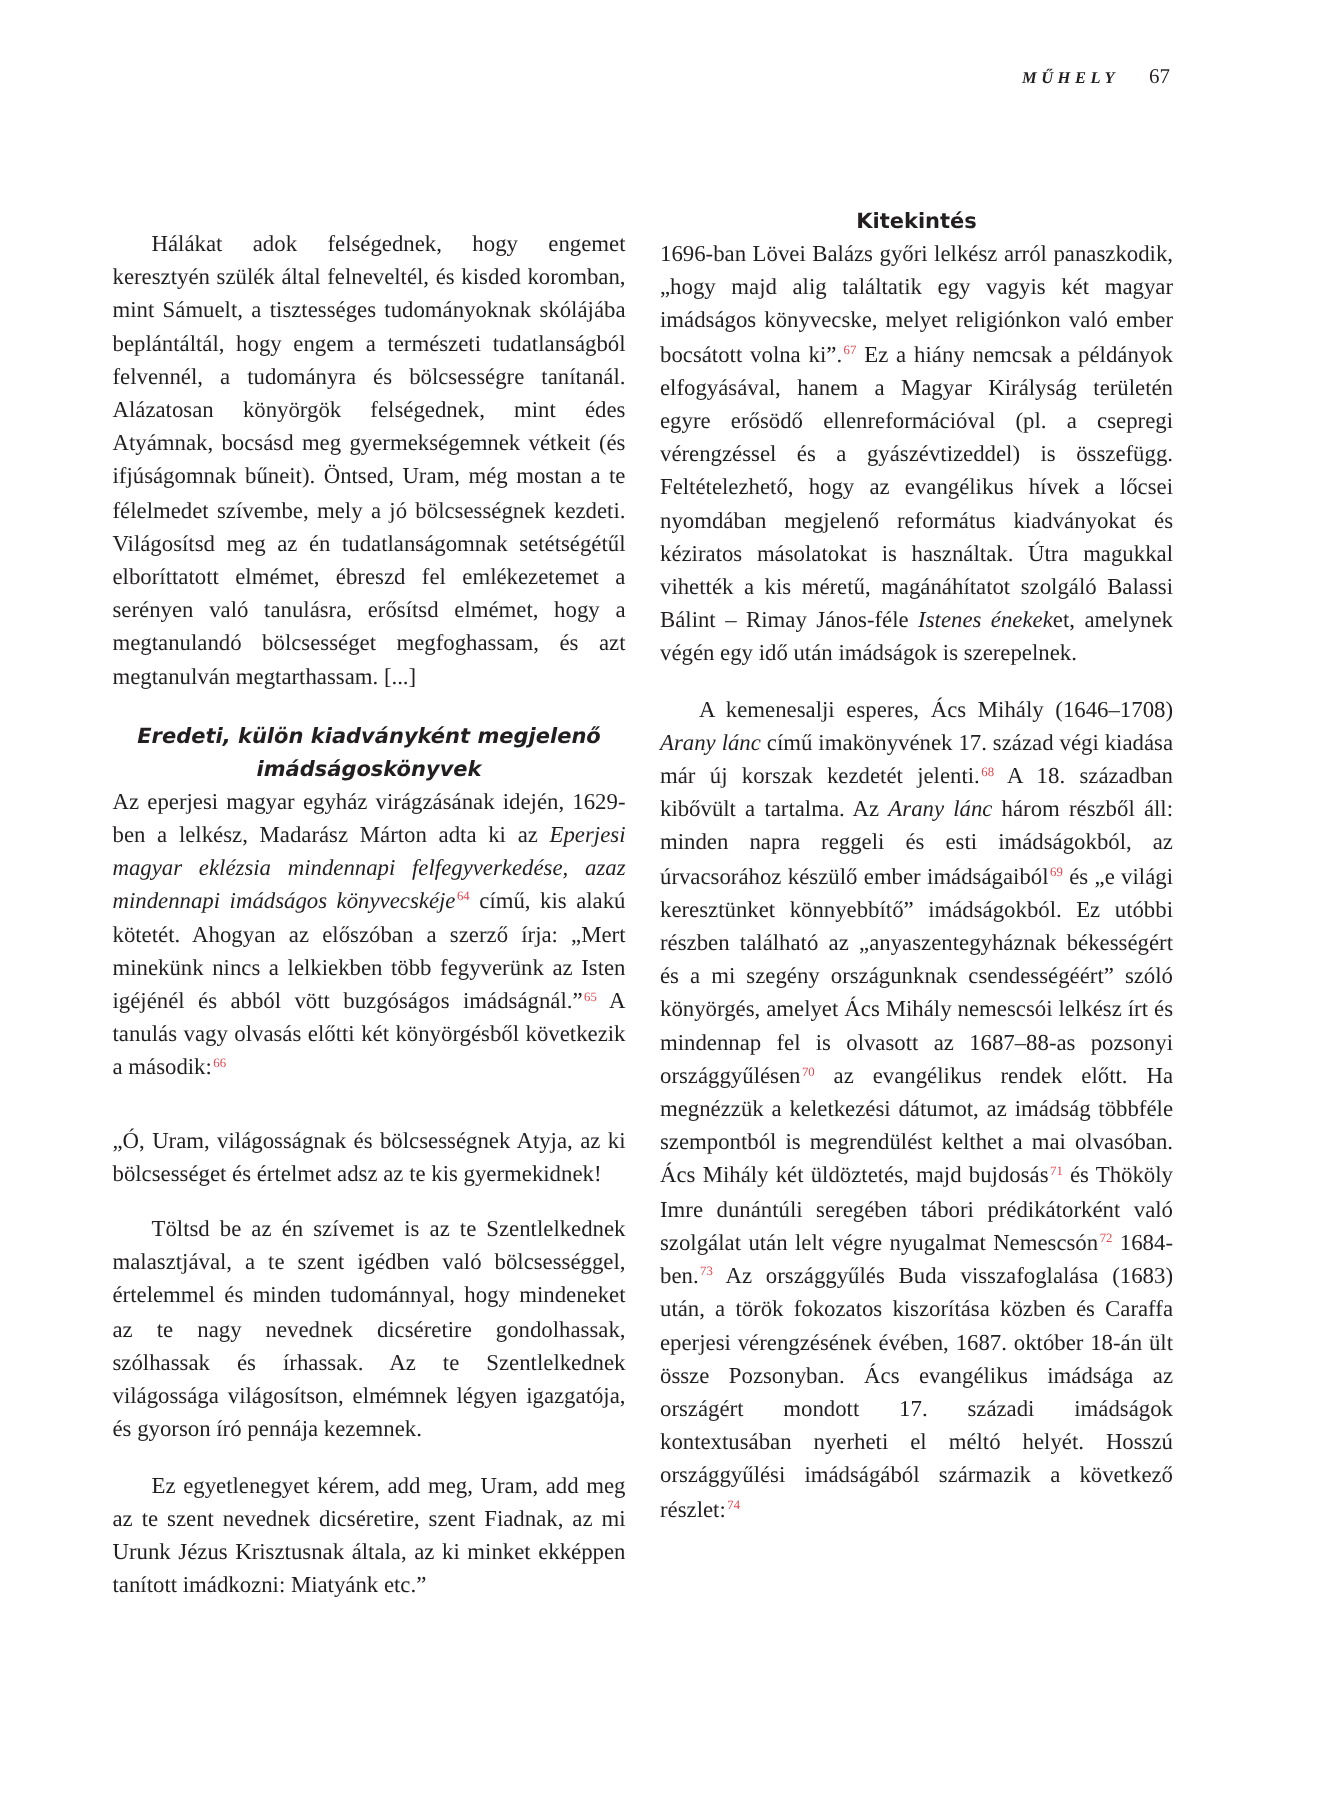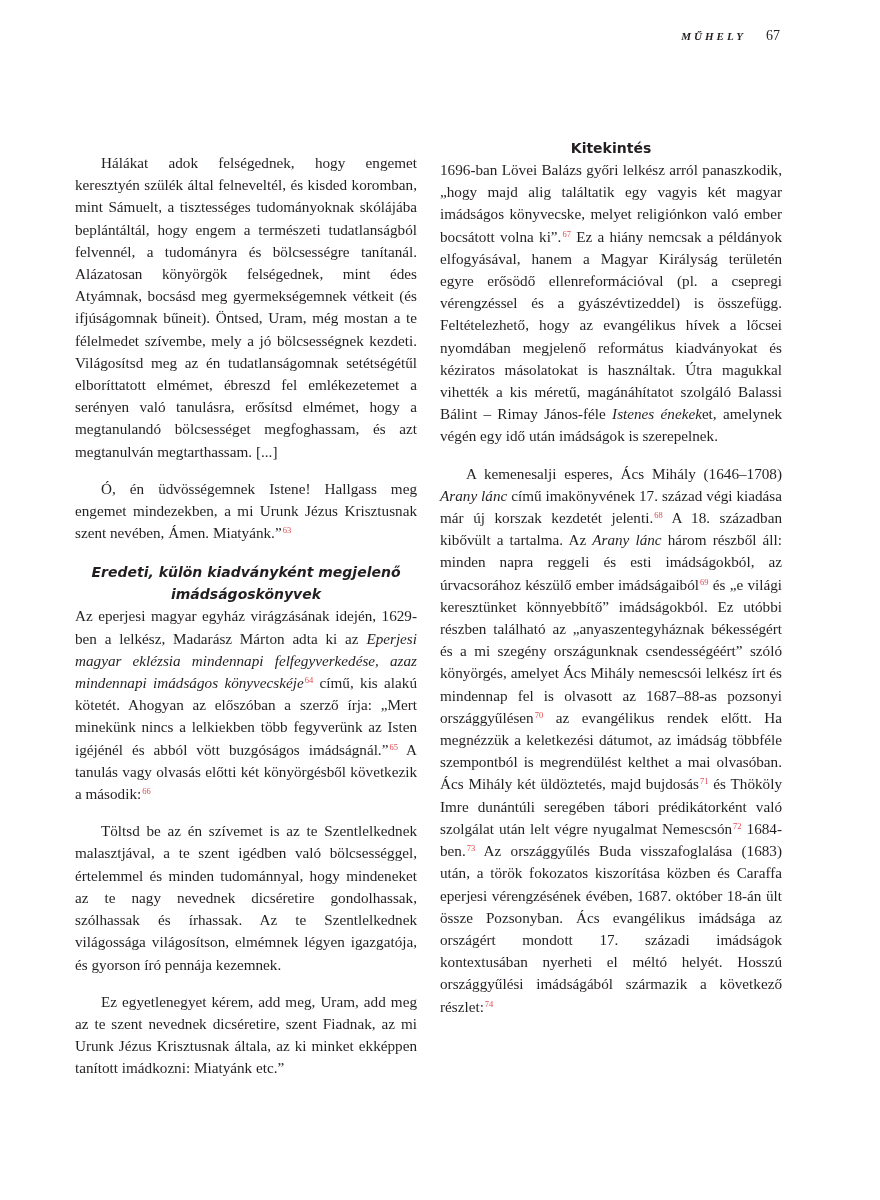--- a/index.html
+++ b/index.html
@@ -1,18 +1,18 @@
 <!DOCTYPE html>
 <html><head>
 <meta charset="utf-8">
 <style>
   html, body { margin: 0; padding: 0; background: #ffffff; }
   body { width: 880px; height: 1200px; position: relative; overflow: hidden;
          font-family: "DejaVu Serif", "Liberation Serif", serif; color: #231f20; }
-  .running-head { position: absolute; top: 28px; right: 100px; display: flex; align-items: baseline; gap: 20px; justify-content: center; }
+  .running-head { position: absolute; top: 44px; right: 100px; display: flex; align-items: baseline; gap: 20px; justify-content: center; }
   .rh-title { font-family: "Liberation Serif", serif; font-style: italic; font-weight: bold;
               font-size: 11px; letter-spacing: 3px; }
   .rh-page { font-family: "Liberation Serif", serif; font-size: 14px; }
   .col { position: absolute; top: 137px; width: 342px;
          font-family: "Liberation Serif", serif; font-size: 15.2px; line-height: 22.2px;
          text-align: justify; hyphens: manual; }
   .col-left { left: 75px; }
   .col-right { left: 440px; }
   p { margin: 0; }
   .indent { text-indent: 26px; margin-top: 15px; }
@@ -27,25 +27,25 @@
 </head>
 <body>
 
 <header class="running-head">
   <span class="rh-title">MŰHELY</span>
   <span class="rh-page">67</span>
 </header>
 
 <section class="col col-left">
   <p class="indent"><span>Hálákat adok felségednek, hogy engemet keresztyén szülék által felneveltél, és kisded koromban, mint Sámuelt, a tisztességes tudományoknak skólájába beplántáltál, hogy engem a természeti tudatlanságból felvennél, a tudományra és bölcsességre tanítanál. Alázatosan könyörgök felségednek, mint édes Atyámnak, bocsásd meg gyermekségemnek vétkeit (és ifjúságomnak bűneit). Öntsed, Uram, még mostan a te félelmedet szívembe, mely a jó bölcsességnek kezdeti. Világosítsd meg az én tudatlanságomnak setétségétűl elboríttatott elmémet, ébreszd fel emlékezetemet a serényen való tanulásra, erősítsd elmémet, hogy a megtanulandó bölcsességet megfoghassam, és azt megtanulván megtarthassam. [...]</span></p>
-  <p class="indent"><span>Ó, én üdvösségemnek Istene! Hallgass meg engemet mindezekben, a mi Urunk Jézus Krisztusnak szent nevében, Ámen. Miatyánk.”</span><sup class="fn">63</sup></p>
 
   <h2 class="heading heading-italic gap-section">Eredeti, külön kiadványként megjelenő imádságoskönyvek</h2>
   <p><span>Az eperjesi magyar egyház virágzásának idején, 1629-ben a lelkész, Madarász Márton adta ki az </span><i>Eperjesi magyar eklézsia mindennapi felfegyverkedése, azaz mindennapi imádságos könyvecskéje</i><sup class="fn">64</sup><span> című, kis alakú kötetét. Ahogyan az előszóban a szerző írja: „Mert minekünk nincs a lelkiekben több fegyverünk az Isten igéjénél és abból vött buzgóságos imádságnál.”</span><sup class="fn">65</sup><span> A tanulás vagy olvasás előtti két könyörgésből következik a második:</span><sup class="fn">66</sup></p>
 
+  <p class="gap-quote">„Ó, Uram, világosságnak és bölcsességnek Atyja, az ki bölcsességet és értelmet adsz az te kis gyermekidnek!</p>
   <p class="indent">Töltsd be az én szívemet is az te Szentlelkednek malasztjával, a te szent igédben való bölcsességgel, értelemmel és minden tudománnyal, hogy mindeneket az te nagy nevednek dicséretire gondolhassak, szólhassak és írhassak. Az te Szentlelkednek világossága világosítson, elmémnek légyen igazgatója, és gyorson író pennája kezemnek.</p>
   <p class="indent">Ez egyetlenegyet kérem, add meg, Uram, add meg az te szent nevednek dicséretire, szent Fiadnak, az mi Urunk Jézus Krisztusnak általa, az ki minket ekképpen tanított imádkozni: Miatyánk etc.”</p>
 </section>
 
 <section class="col col-right">
   <h2 class="heading">Kitekintés</h2>
   <p><span>1696-ban Lövei Balázs győri lelkész arról panaszkodik, „hogy majd alig találtatik egy vagyis két magyar imádságos könyvecske, melyet religiónkon való ember bocsátott volna ki”.</span><sup class="fn">67</sup><span> Ez a hiány nemcsak a példányok elfogyásával, hanem a Magyar Királyság területén egyre erősödő ellenreformációval (pl. a csepregi vérengzéssel és a gyászévtizeddel) is összefügg. Feltételezhető, hogy az evangélikus hívek a lőcsei nyomdában megjelenő református kiadványokat és kéziratos másolatokat is használtak. Útra magukkal vihették a kis méretű, magánáhítatot szolgáló Balassi Bálint – Rimay János-féle </span><i>Istenes énekek</i><span>et, amelynek végén egy idő után imádságok is szerepelnek.</span></p>
   <p class="indent"><span>A kemenesalji esperes, Ács Mihály (1646–1708) </span><i>Arany lánc</i><span> című imakönyvének 17. század végi kiadása már új korszak kezdetét jelenti.</span><sup class="fn">68</sup><span> A 18. században kibővült a tartalma. Az </span><i>Arany lánc</i><span> három részből áll: minden napra reggeli és esti imádságokból, az úrvacsorához készülő ember imádságaiból</span><sup class="fn">69</sup><span> és „e világi keresztünket könnyebbítő” imádságokból. Ez utóbbi részben található az „anyaszentegyháznak békességért és a mi szegény országunknak csendességéért” szóló könyörgés, amelyet Ács Mihály nemescsói lelkész írt és mindennap fel is olvasott az 1687–88-as pozsonyi országgyűlésen</span><sup class="fn">70</sup><span> az evangélikus rendek előtt. Ha megnézzük a keletkezési dátumot, az imádság többféle szempontból is megrendülést kelthet a mai olvasóban. Ács Mihály két üldöztetés, majd bujdosás</span><sup class="fn">71</sup><span> és Thököly Imre dunántúli seregében tábori prédikátorként való szolgálat után lelt végre nyugalmat Nemescsón</span><sup class="fn">72</sup><span> 1684-ben.</span><sup class="fn">73</sup><span> Az országgyűlés Buda visszafoglalása (1683) után, a török fokozatos kiszorítása közben és Caraffa eperjesi vérengzésének évében, 1687. október 18-án ült össze Pozsonyban. Ács evangélikus imádsága az országért mondott 17. századi imádságok kontextusában nyerheti el méltó helyét. Hosszú országgyűlési imádságából származik a következő részlet:</span><sup class="fn">74</sup></p>
 </section>
 

